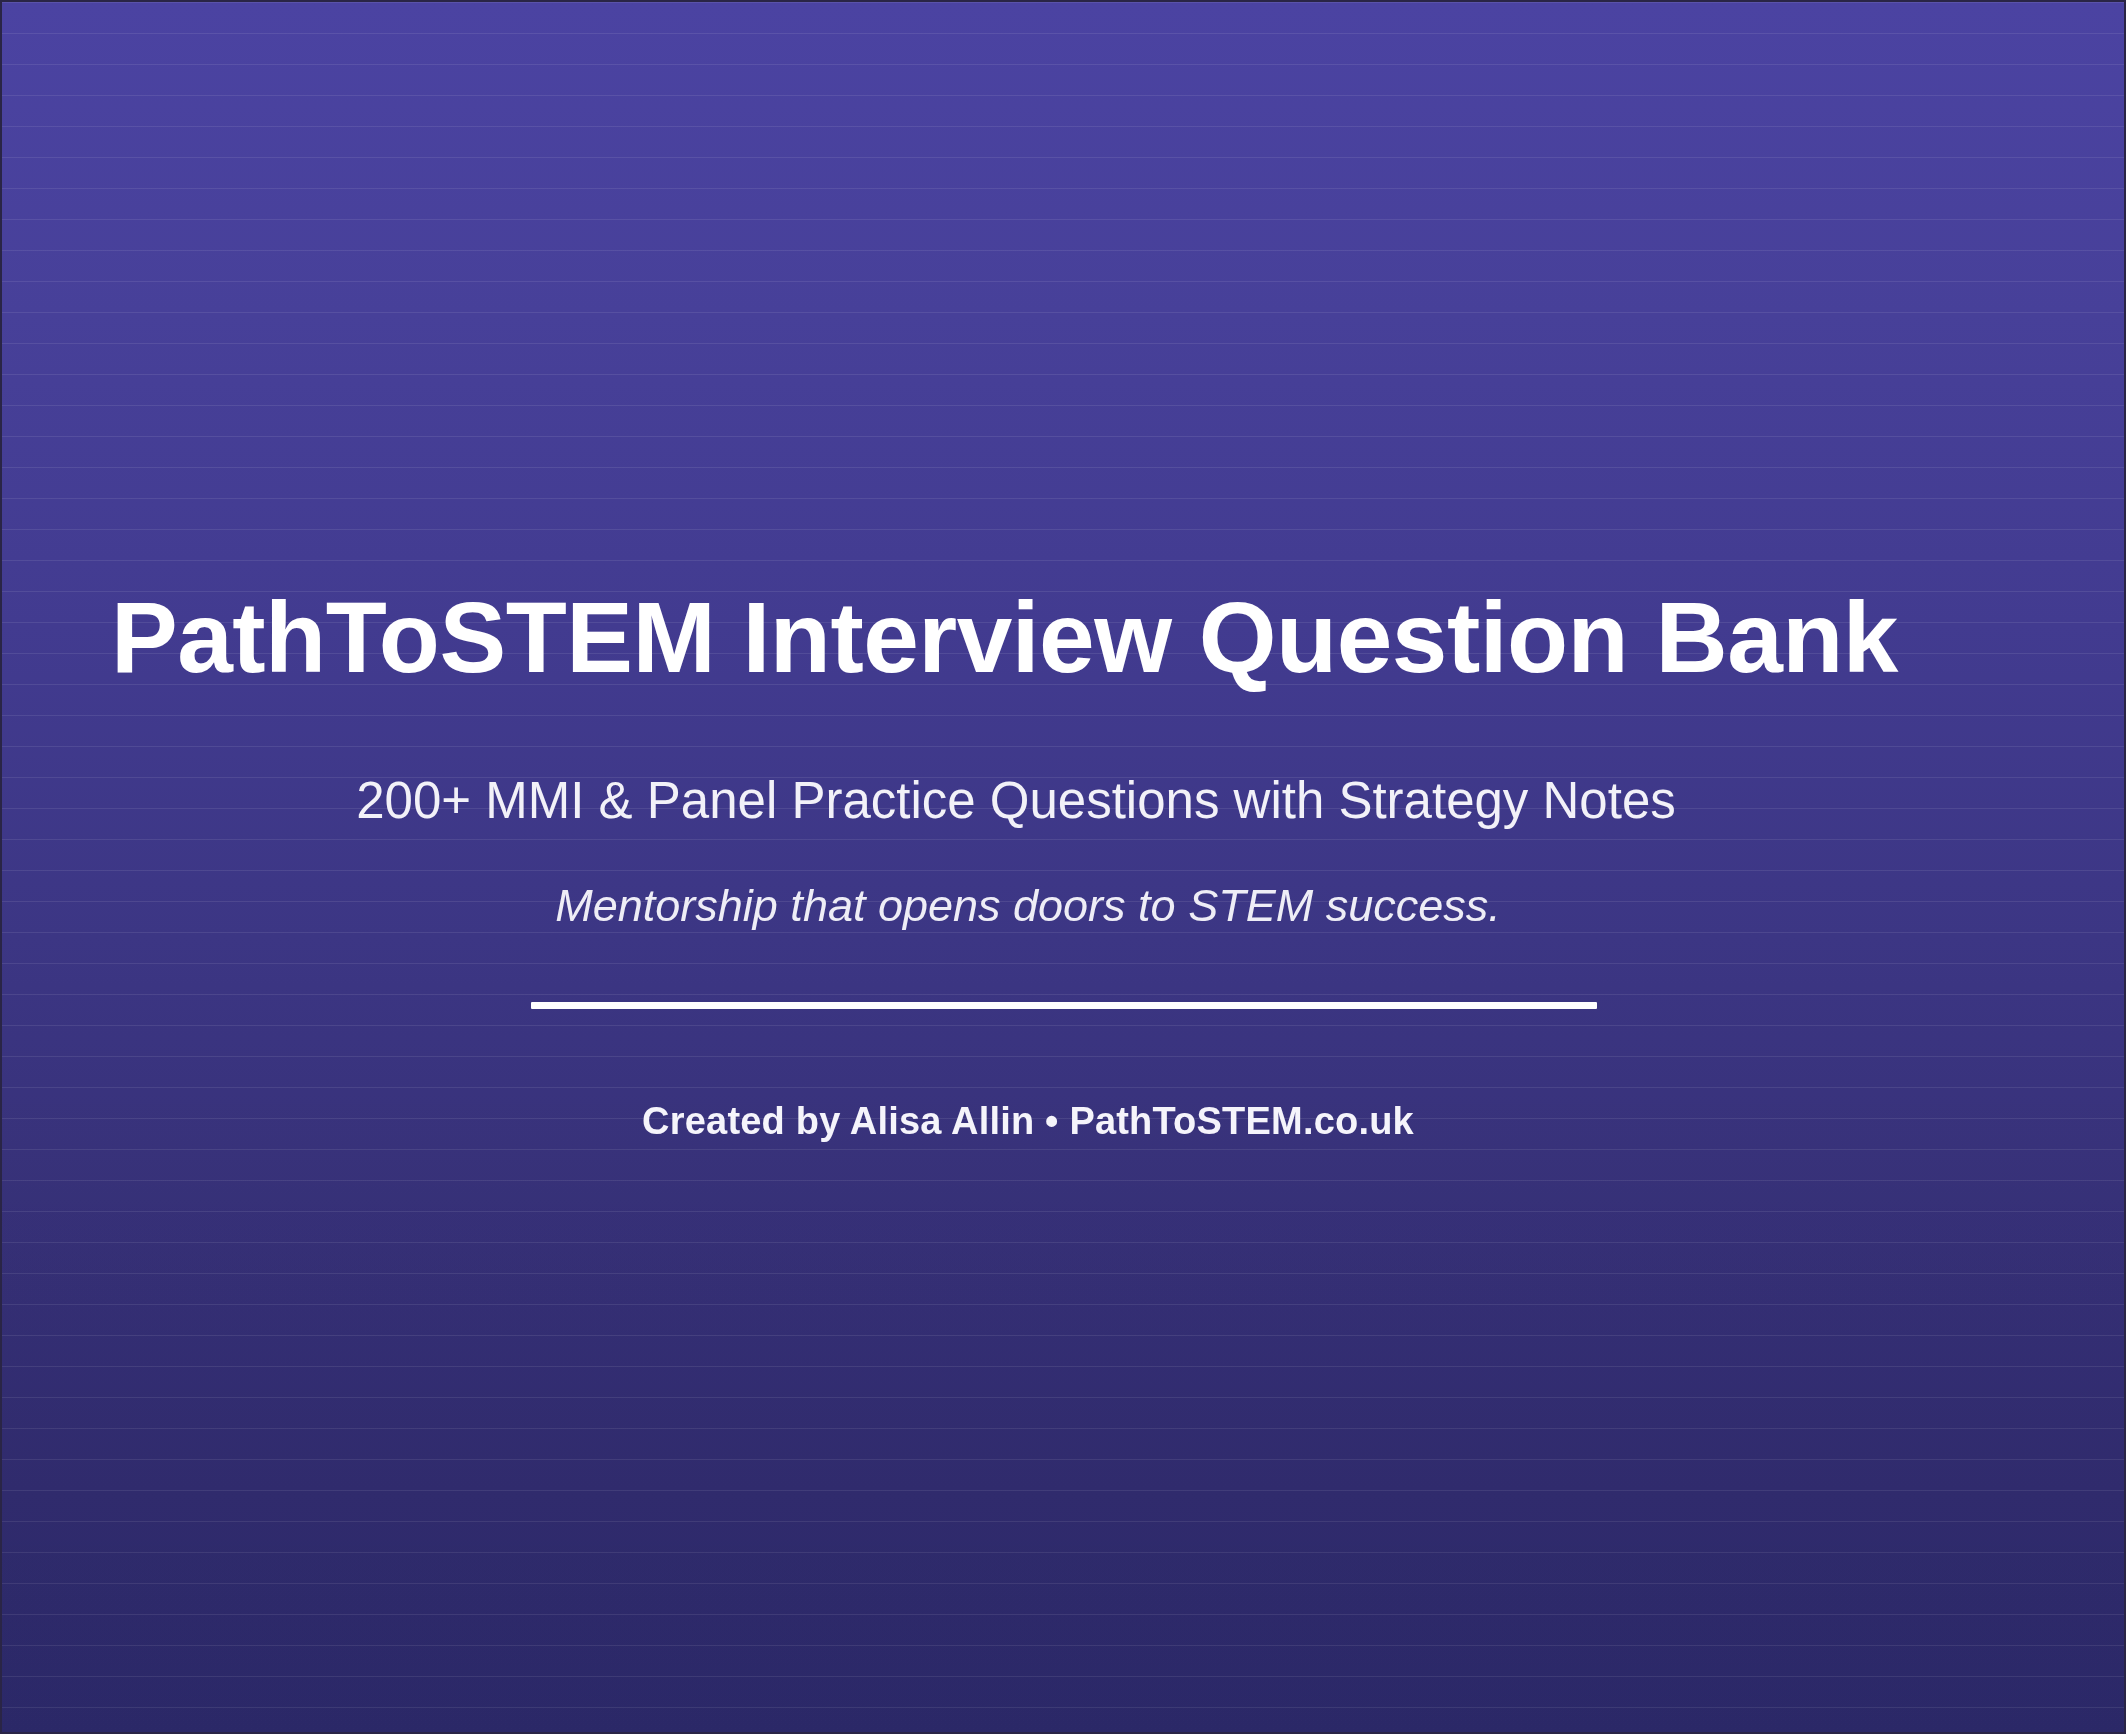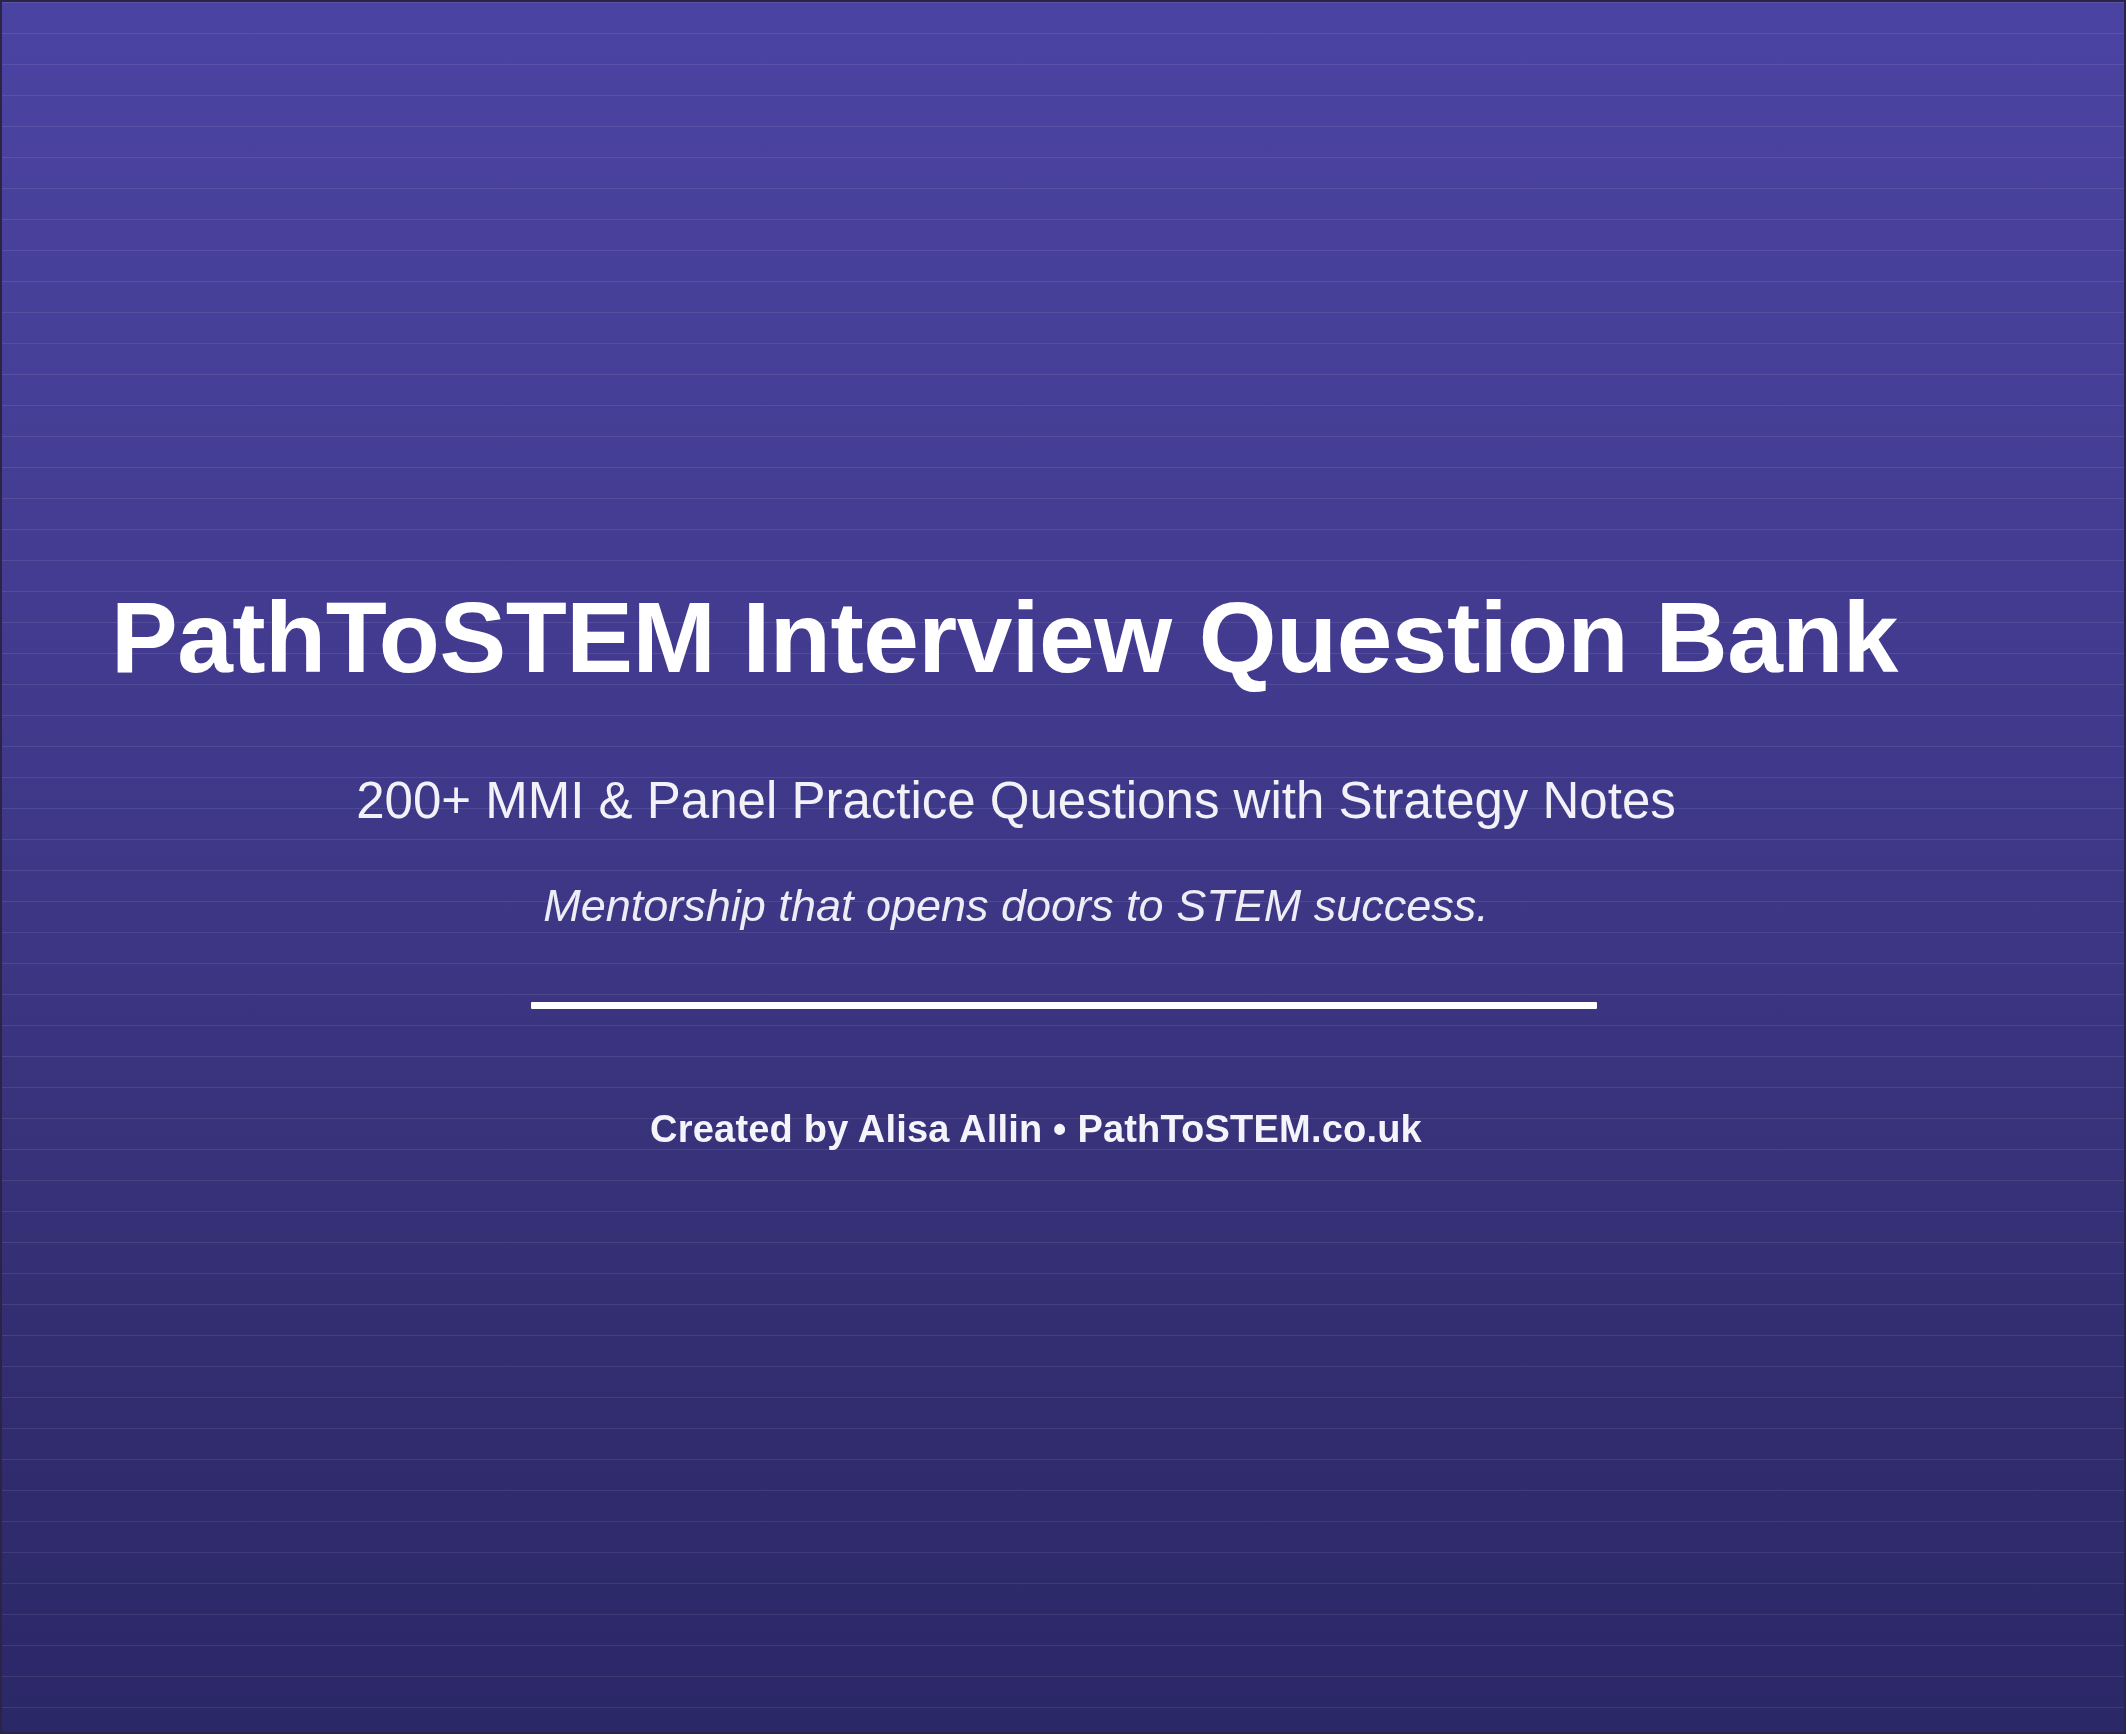--- a/index.html
+++ b/index.html
@@ -89,21 +89,21 @@
     text-align: center;
     margin: 0;
     font-size: 51px;
     font-weight: normal;
     line-height: 1.2;
     color: #f2f1f8;
   }
 
   .tagline {
     position: absolute;
-    left: 0;
+    left: 12px;
     top: 877px;
     width: 2028px;
     text-align: center;
     margin: 0;
     font-size: 45px;
     font-style: italic;
     font-weight: normal;
     line-height: 1.2;
     color: #eeedf6;
   }
@@ -119,21 +119,21 @@
     margin: 0;
     border-radius: 1px;
   }
 
   .byline {
     position: absolute;
     left: 0;
     top: 1093px;
     width: 2028px;
     text-align: center;
-    margin: 12px;
+    margin: 4px;
     font-size: 38px;
     font-weight: bold;
     line-height: 1.2;
     color: #f5f4fb;
     letter-spacing: 0.2px;
     padding-left: 8px;
   }
 </style>
 </head>
 <body>

